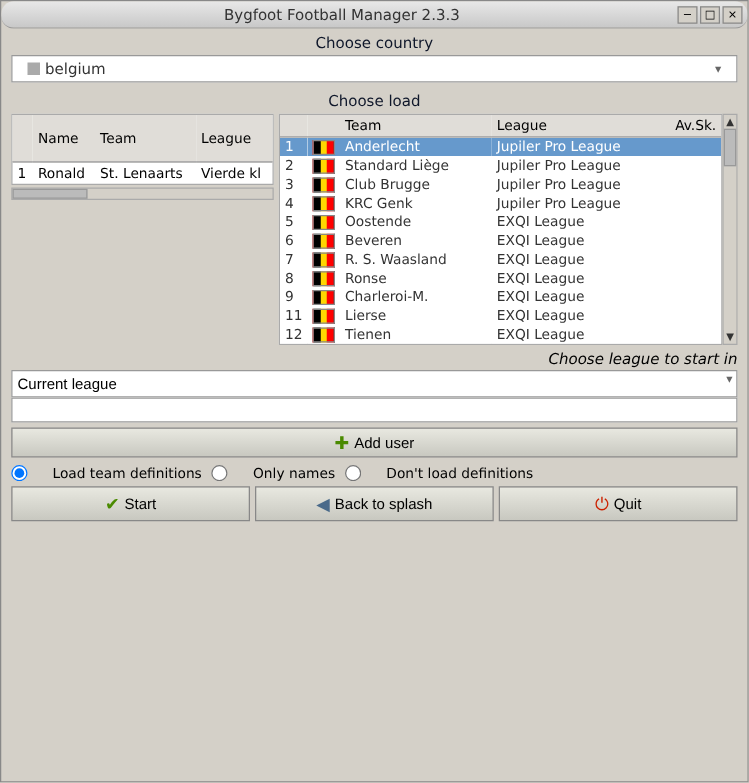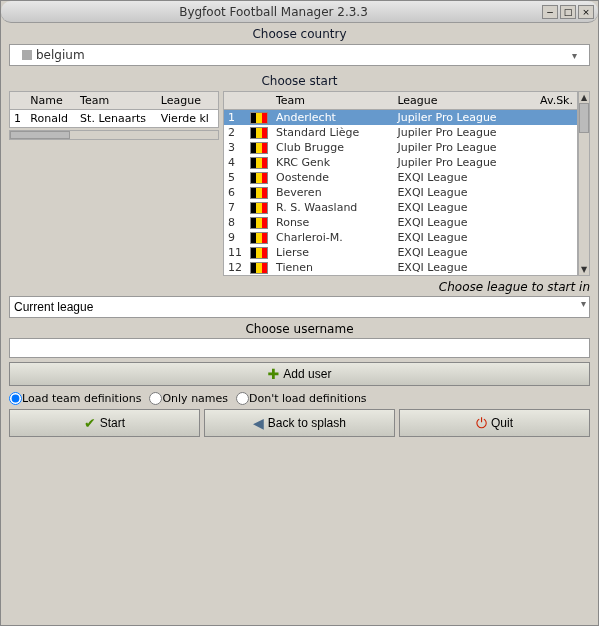--- a/index.html
+++ b/index.html
@@ -95,21 +95,21 @@
       background: white;
     }
     .left-table {
       width: 100%;
       border-collapse: collapse;
       font-size: 11px;
     }
     .left-table th {
       background: #e0ddd8;
       border-bottom: 1px solid #aaa;
-      padding: 2px 4px;
+      padding: 12px 4px;
       text-align: left;
       font-weight: normal;
       white-space: nowrap;
     }
     .left-table td {
       padding: 2px 4px;
       white-space: nowrap;
       overflow: hidden;
     }
     .left-scrollbar {
@@ -226,21 +226,21 @@
       display: flex;
       align-items: center;
       gap: 8px;
       padding: 6px 0 4px 0;
       font-size: 11px;
       flex-wrap: wrap;
     }
     .radio-item {
       display: flex;
       align-items: center;
-      gap: 0;
+      gap: 20px;
     }
     .checkbox-item {
       display: flex;
       align-items: center;
       gap: 2px;
     }
     .bottom-buttons {
       display: flex;
       gap: 4px;
       padding-bottom: 8px;
@@ -312,21 +312,21 @@
     </div>
   </div>
 
   <div class="section-label">Choose country</div>
   <div class="country-row">
     <div class="country-icon"></div>
     <span class="country-text">belgium</span>
     <span class="country-arrow">▾</span>
   </div>
 
-  <div class="section-label">Choose start</div>
+  <div class="section-label">Choose load</div>
 
   <div class="main-area">
 
     <div style="display:flex;flex-direction:column;">
       <div class="left-panel">
         <table class="left-table">
           <thead>
             <tr>
               <th></th>
               <th>Name</th>
@@ -455,21 +455,20 @@
   <div class="bottom-section">
     
     <div class="league-label">Choose league to start in</div>
     <div class="league-wrapper">
       <select class="league-select">
         <option>Current league</option>
       </select>
     </div>
 
     
-    <div class="username-label">Choose username</div>
     <input class="username-input" type="text" value="" style="">
 
     
     <button class="add-user-btn">
       <span style="color:#4a8a00;font-size:14px;">✚</span>
       <span>Add user</span>
     </button>
 
     
     <div class="options-row">

